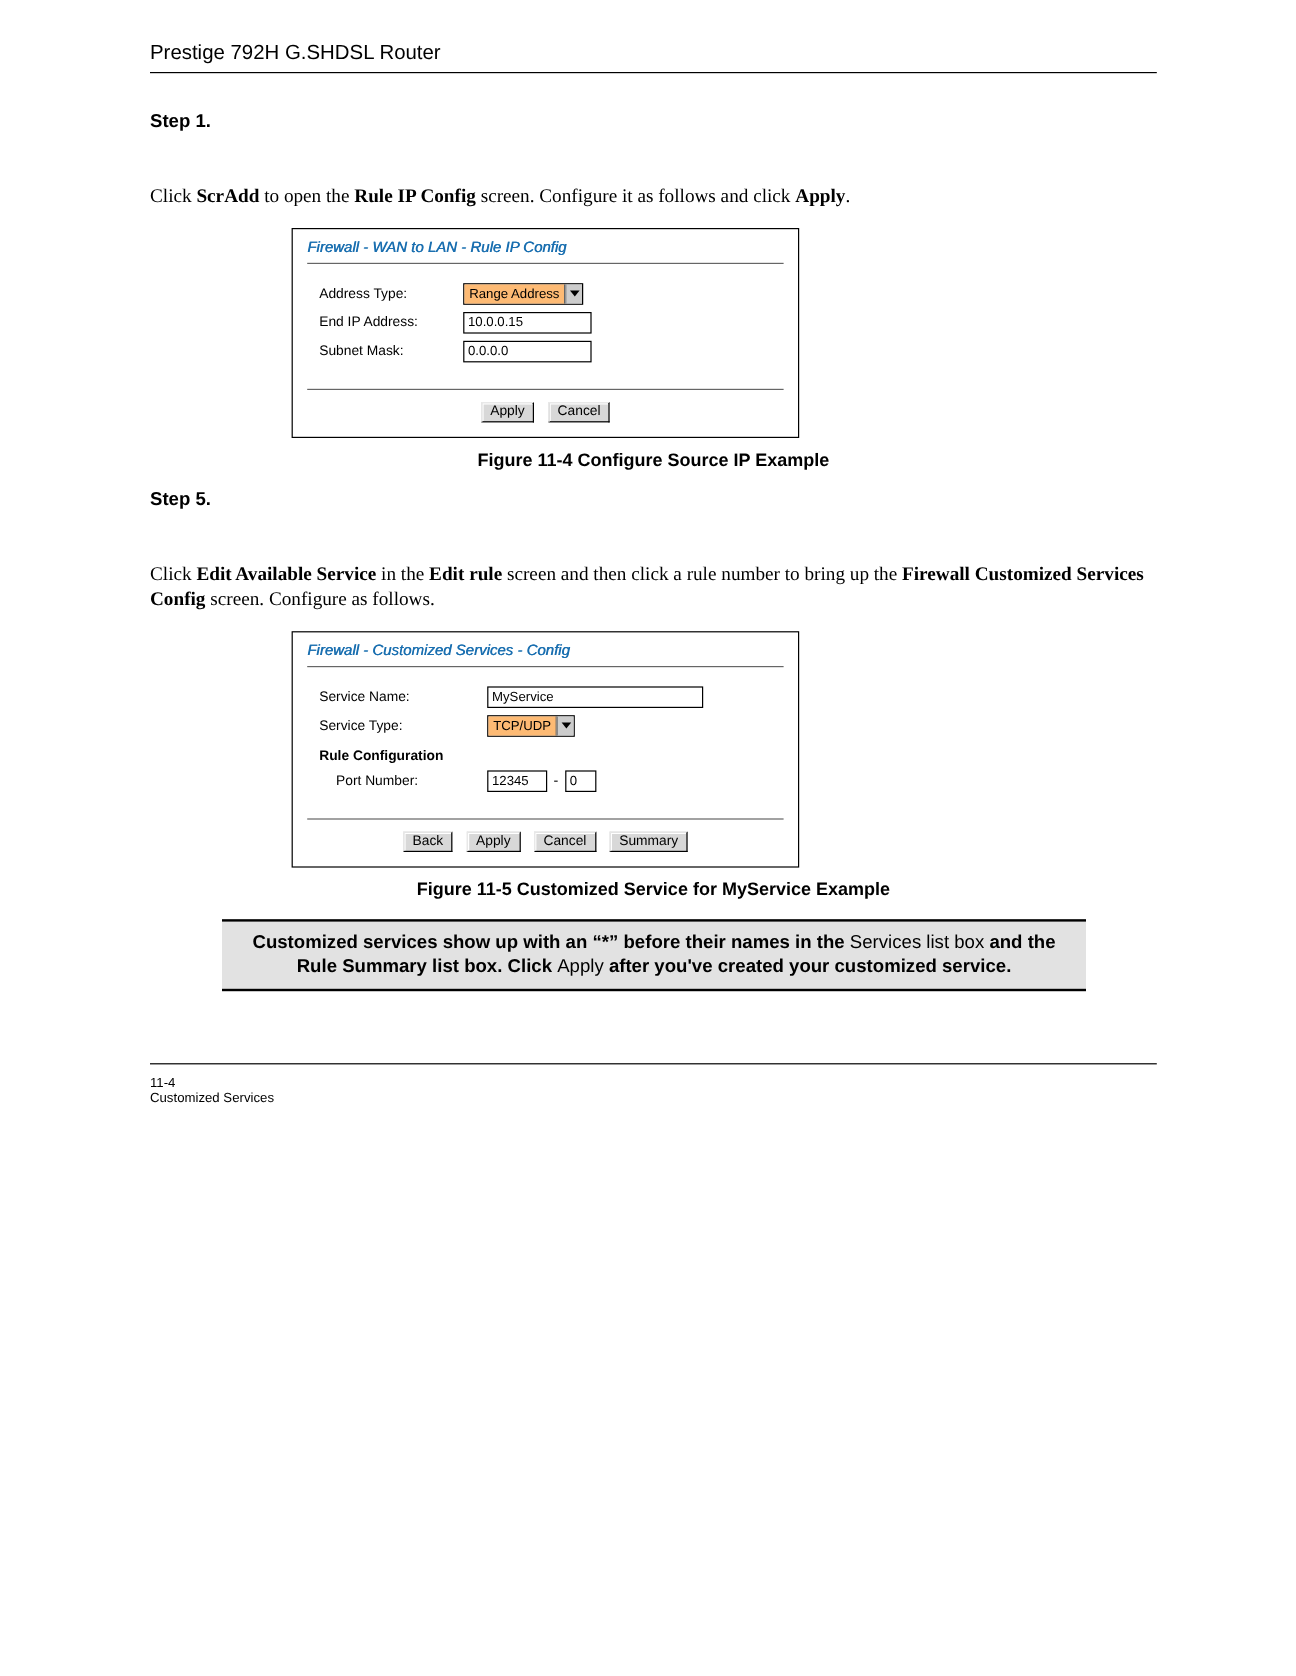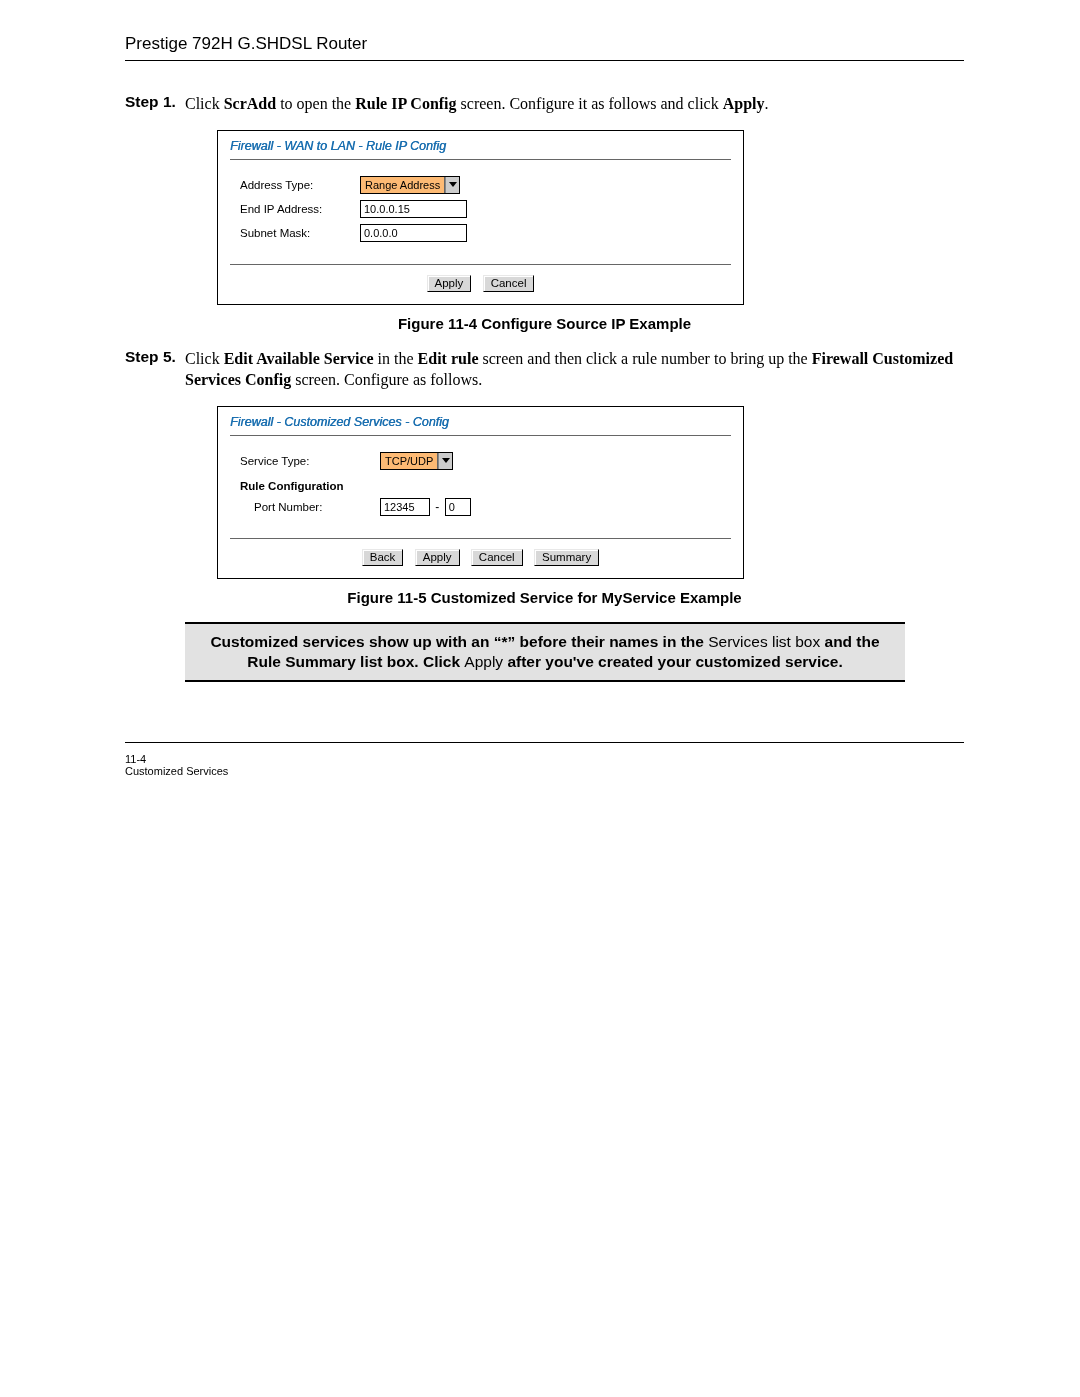--- a/index.html
+++ b/index.html
@@ -18,38 +18,39 @@
   }
   .hdr {
     border-bottom: 1.3px solid #000;
     padding: 4px 0 6px 0;
     font-family: Arial, Helvetica, sans-serif;
     font-size: 17px;
   }
   .step-row {
     display: flex;
     margin-top: 32px;
+    flex-direction: column;
   }
   .step-label {
     flex: 0 0 60px;
     font-family: Arial, Helvetica, sans-serif;
     font-weight: bold;
     font-size: 15.5px;
   }
   .step-text {
     flex: 1;
     font-family: "Times New Roman", Times, serif;
     font-size: 16px;
     line-height: 1.35;
   }
   .step-text .b { font-weight: bold; }
 
   .panel {
-    width: 527px;
-    margin: 15px 0 10px 92px;
+    width: 423px;
+    margin: 15px 0 10px 118px;
     border: 1.3px solid #000;
     box-sizing: border-box;
     font-family: Arial, Helvetica, sans-serif;
     font-size: 12px;
   }
   .panel-title {
     color: #1a6fb0;
     text-shadow: 0.4px 0 currentColor;
     font-style: italic;
     font-family: Arial, Helvetica, sans-serif;
@@ -271,20 +272,24 @@
     <div class="step-text">
       <span>Click </span><span class="b">Edit Available Service</span><span> in the </span><span class="b">Edit rule</span><span> screen and then click a rule number to bring up the </span><span class="b">Firewall Customized Services Config</span><span> screen. Configure as follows.</span>
     </div>
   </div>
 
   <div class="panel" style="margin-top:15px;">
     <div class="panel-title">Firewall - Customized Services - Config</div>
     <hr class="panel-hr">
     <div class="panel-body2">
       <div class="frow">
+        <div class="flab2">Service Name:</div>
+        <div class="finput w2">MyService</div>
+      </div>
+      <div class="frow">
         <div class="flab2">Service Type:</div>
         <div class="fsel">
           <span class="sel-txt">TCP/UDP</span>
           <span class="sel-btn"></span>
         </div>
       </div>
 
       <div class="section-head">Rule Configuration</div>
 
 

